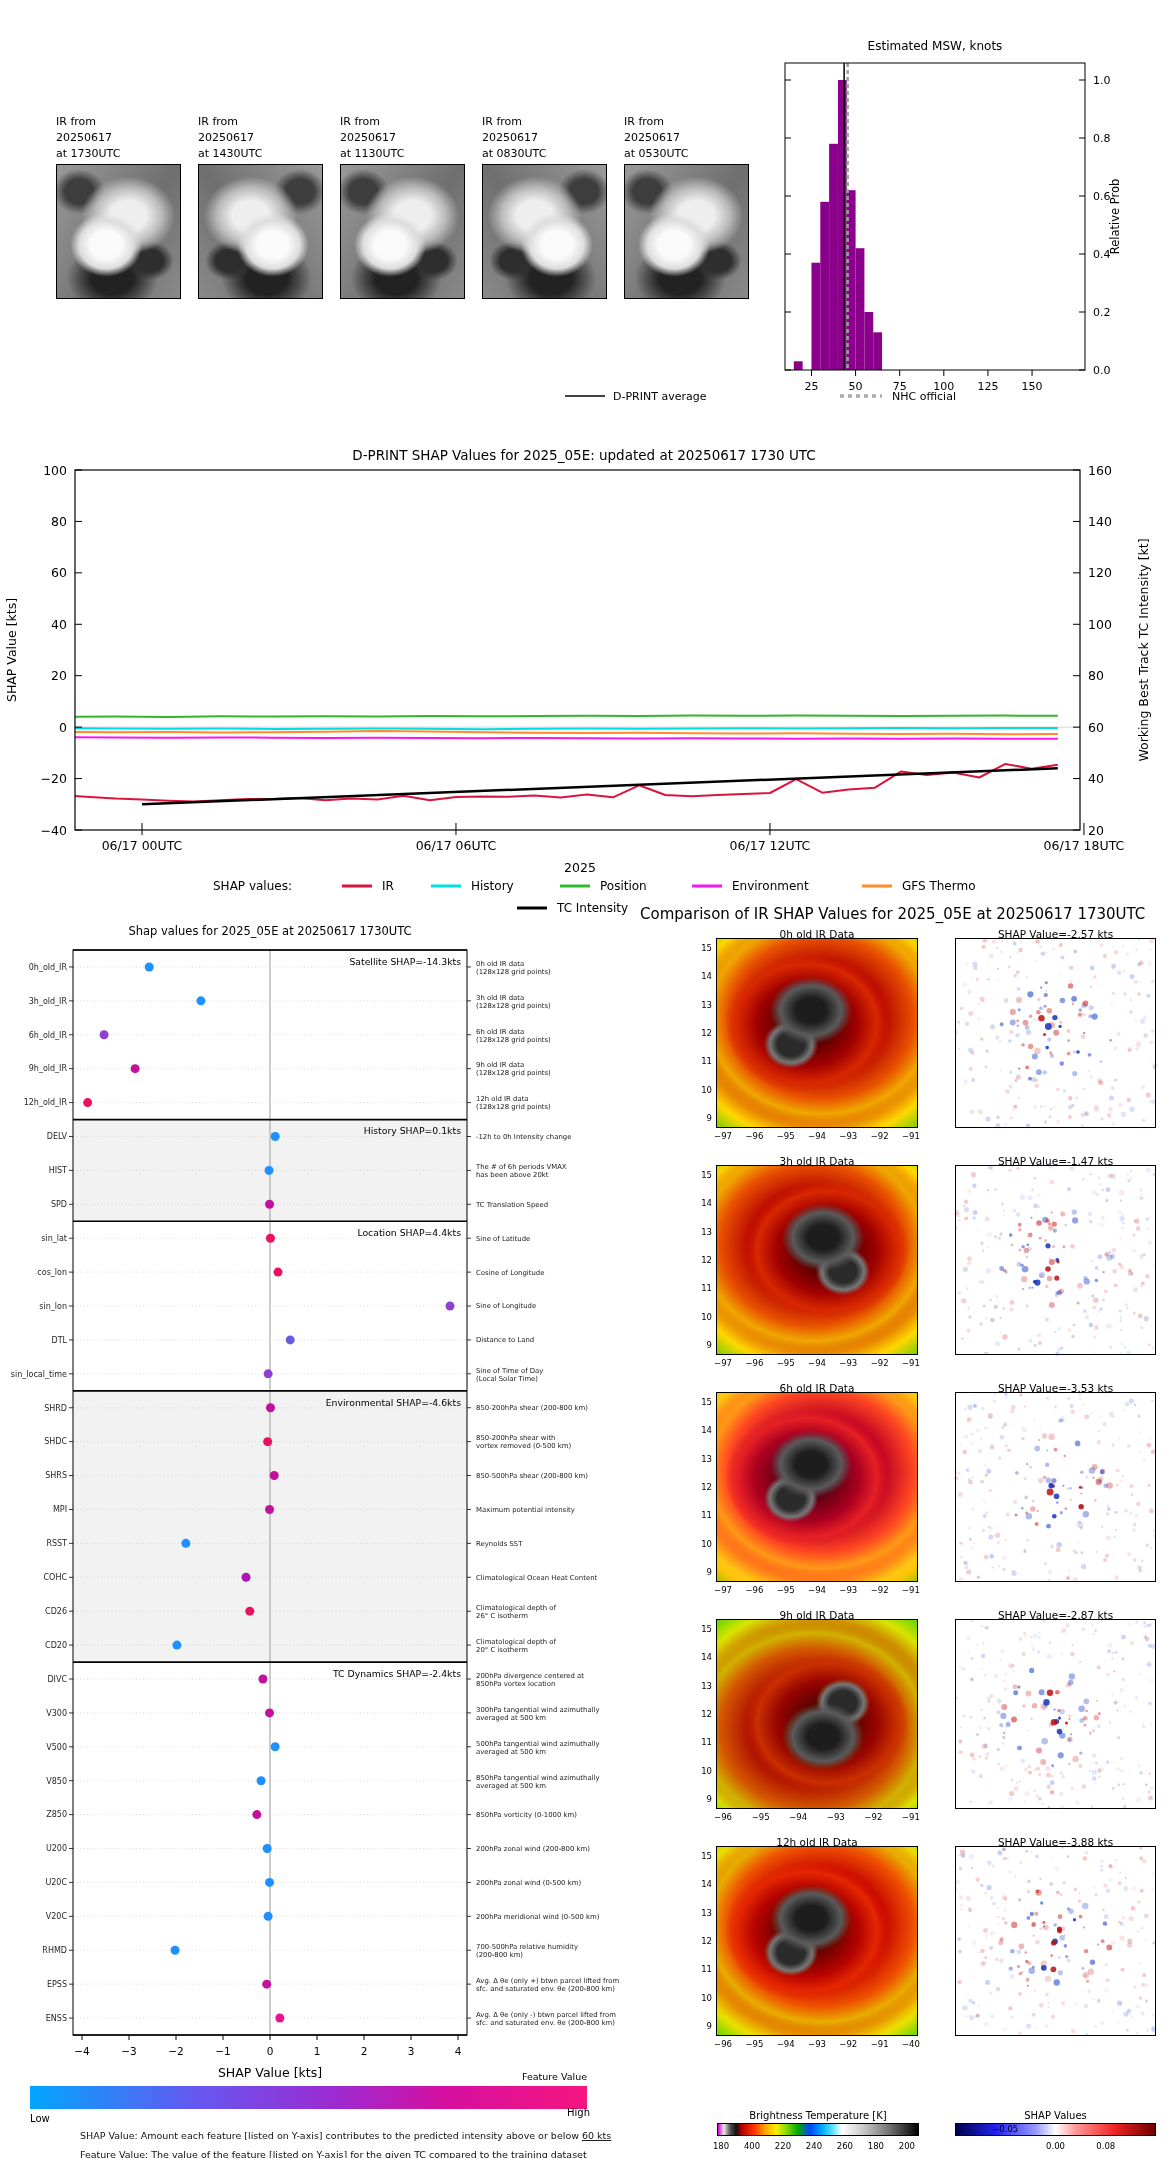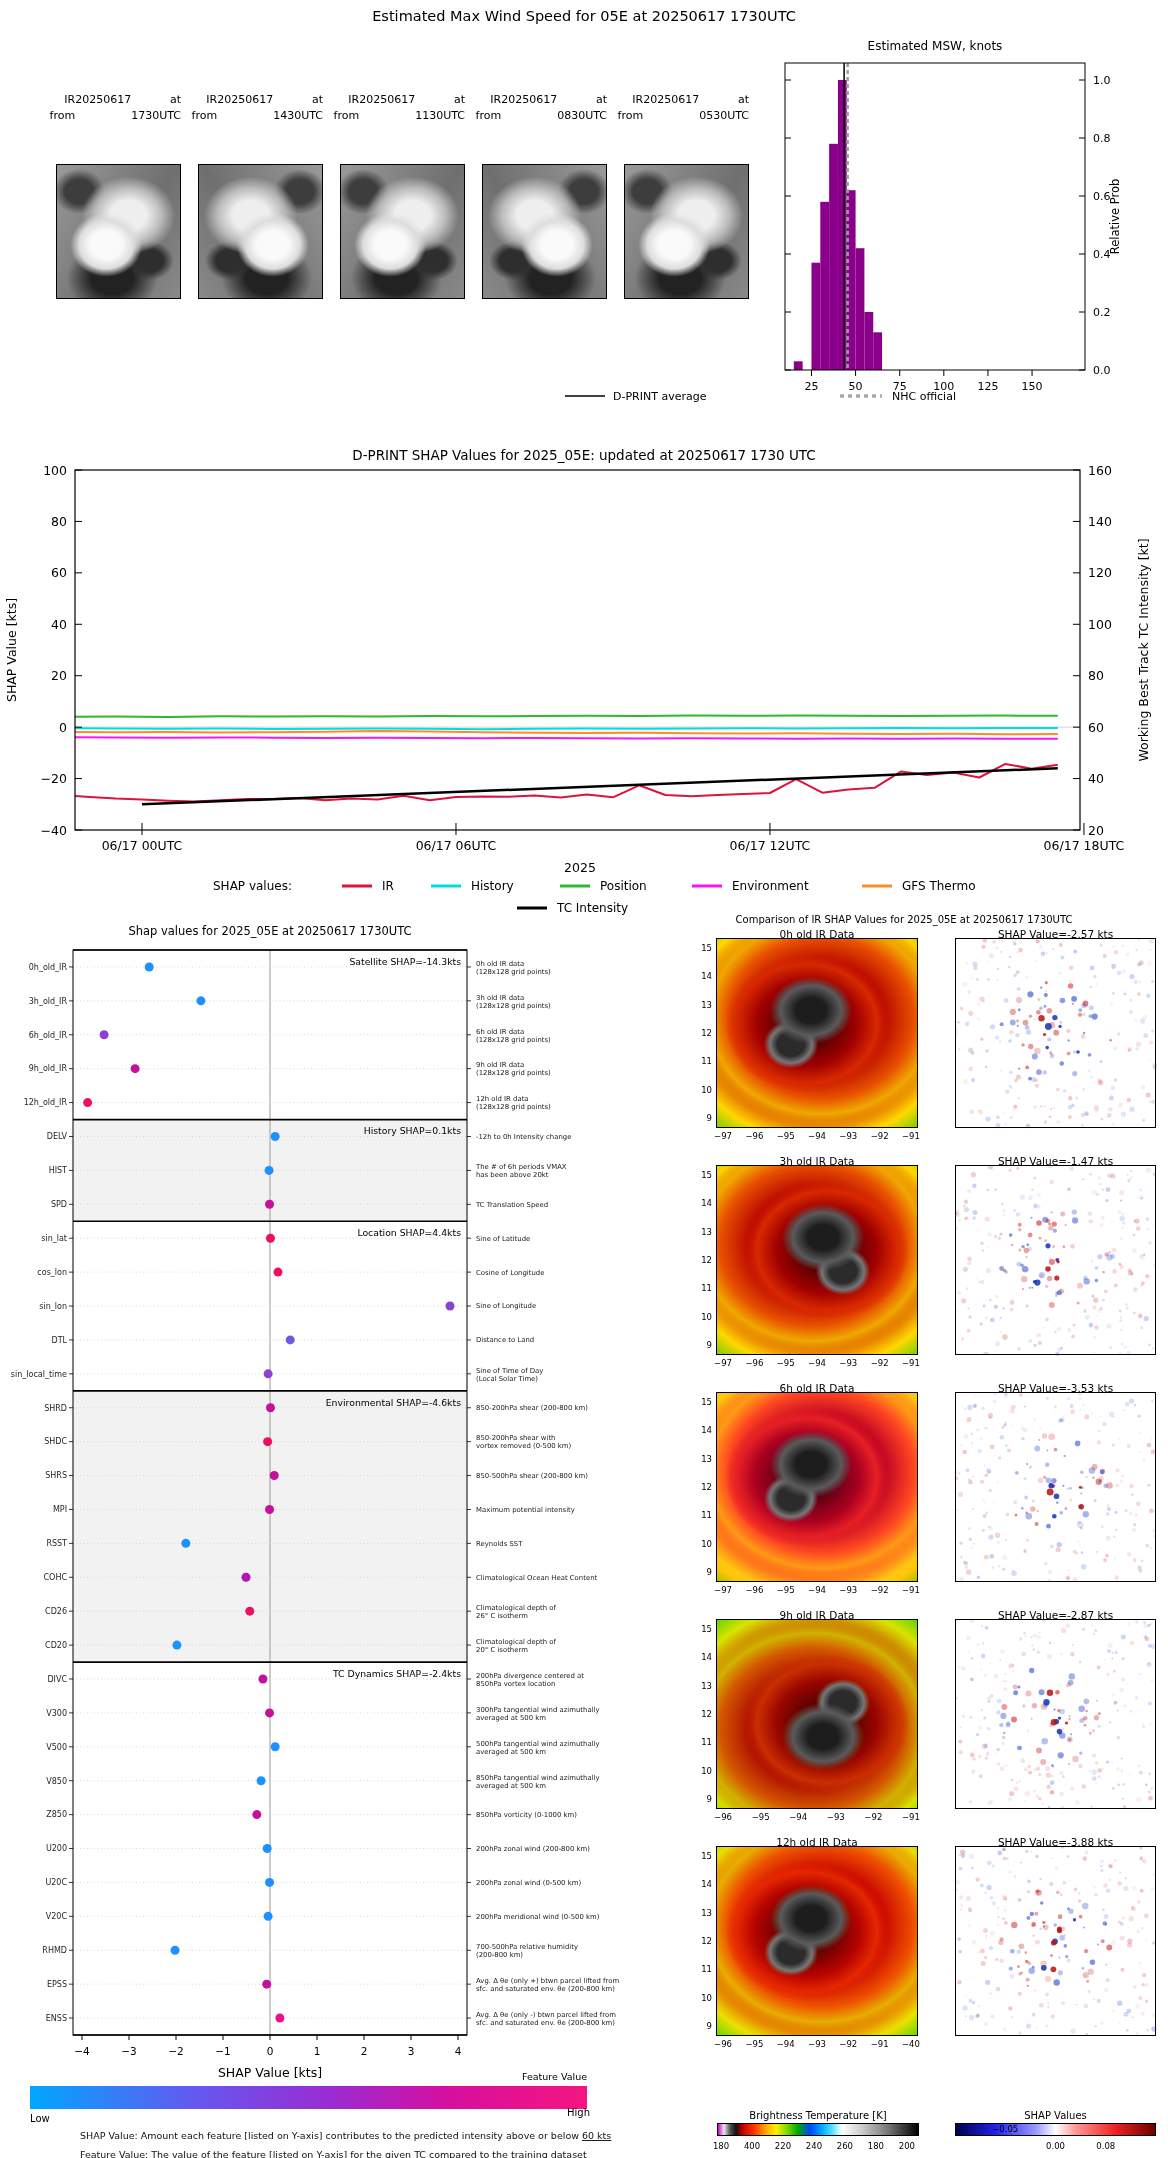--- a/index.html
+++ b/index.html
@@ -2,38 +2,38 @@
 <html><head>
 <meta charset="utf-8">
 <style>
   html,body{margin:0;padding:0;background:#fff}
   .page{position:relative;width:1168px;height:2158px;background:#fff;overflow:hidden;
         font-family:"DejaVu Sans","Liberation Sans",sans-serif;color:#000}
   .main-title{position:absolute;top:8px;left:0;width:100%;text-align:center;font-size:14.5px}
   
   #ir-thumbs{position:absolute;left:56px;top:92px;display:flex;gap:17px}
   .thumb{width:125px}
-  .thumb-label{height:70px;display:flex;flex-direction:row;justify-content:flex-end;
-               text-align:right;font-size:11px;line-height:1.45}
+  .thumb-label{height:70px;display:flex;flex-direction:column;justify-content:flex-end;
+               text-align:left;font-size:11px;line-height:1.45}
   .gs-map{width:123px;height:133px;border:1px solid #000;margin-top:2px;
     background:
       radial-gradient(45px 40px at 40% 60%, #fafafa 0 35%, #ddd 60%, transparent 80%),
       radial-gradient(60px 50px at 58% 38%, #eee 0 30%, #bbb 55%, transparent 78%),
       radial-gradient(35px 28px at 75% 72%, #2e2e2e 0 40%, transparent 70%),
       radial-gradient(40px 35px at 18% 20%, #3d3d3d 0 35%, transparent 65%),
       radial-gradient(70px 55px at 45% 85%, #222 0 30%, transparent 65%),
       linear-gradient(120deg,#9a9a9a,#6f6f6f 60%,#8a8a8a)}
   .gs-map.f{transform:scaleX(-1)}
   svg{position:absolute;overflow:visible}
   #hist-svg{left:540px;top:20px}
   #ts-svg{left:0;top:438px}
   #dot-svg{left:0;top:915px}
   
   #comparison{position:absolute;left:600px;top:905px;width:568px;height:1253px}
-  #comparison .cmp-title{position:absolute;left:40px;top:9px;width:528px;text-align:center;font-size:10px}
+  #comparison .cmp-title{position:absolute;left:40px;top:0;width:528px;text-align:left;font-size:15px}
   .sub{position:absolute;text-align:center;font-size:10.5px}
   .ir-map{position:absolute;width:202px;height:190px;border:1px solid #000;box-sizing:border-box;
     background:
       radial-gradient(55px 45px at 47% 38%, #1d1d1d 0 28%, #5a5a5a 55%, transparent 75%),
       radial-gradient(34px 30px at 37% 56%, #2b2b2b 0 40%, #777 62%, transparent 80%),
       radial-gradient(100px 85px at 45% 45%, #5a0000 0 25%, #a00000 50%, #d82800 70%, transparent 82%),
       radial-gradient(150px 130px at 52% 42%, #b40000 0 40%, #e85000 62%, #f0a800 74%, transparent 85%),
       radial-gradient(210px 180px at 50% 46%, #d03000 0 48%, #ffd800 64%, #58c800 77%, #00a000 85%, transparent 93%),
       radial-gradient(250px 215px at 50% 50%, transparent 58%, #0068ff 71%, #00c8ff 80%, #9aacac 88%, transparent 96%),
       radial-gradient(90px 70px at 12% 88%, #b8b8b8 0 50%, transparent 75%),
@@ -50,21 +50,20 @@
   .cb-title{position:absolute;text-align:center;font-size:10px}
   .cbar{position:absolute;height:13px;border:1px solid #000;box-sizing:border-box}
   .cb-lab{position:absolute;width:34px;margin-left:-17px;text-align:center;font-size:8.5px}
   #bt-bar{background:linear-gradient(90deg,#cc00cc 0,#e8e8e8 3%,#555 6%,#111 9%,#bb0000 12%,#ff3300 18%,#ffaa00 24%,#ffee00 29%,#88dd00 34%,#00aa00 40%,#0044ff 46%,#00aaff 52%,#55e0ff 57%,#ffffff 62%,#cccccc 72%,#777777 85%,#000000 100%)}
   #sv-bar{background:linear-gradient(90deg,#00004c 0,#2222ee 20%,#9999ff 40%,#ffffff 50%,#ff9999 60%,#ee2222 80%,#6e0000 100%)}
 </style>
 </head>
 <body>
 
 <div class="page">
-  <div class="main-title">Estimated Max Wind Speed for 05E at 20250617 1730UTC</div>
   <div id="ir-thumbs">
       <div class="thumb">
         <div class="thumb-label">
           <span>IR from</span>
           <span>20250617</span>
           <span>at 1730UTC</span>
         </div>
         <div class="gs-map"></div>
       </div>
       <div class="thumb">

